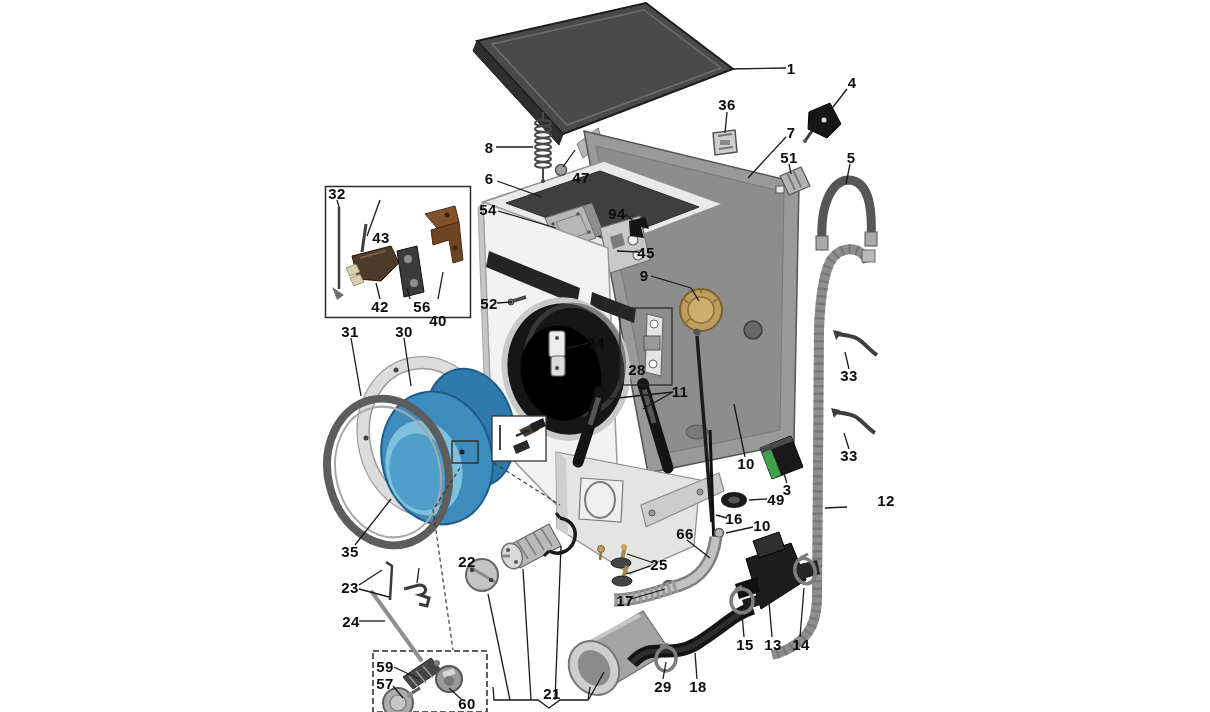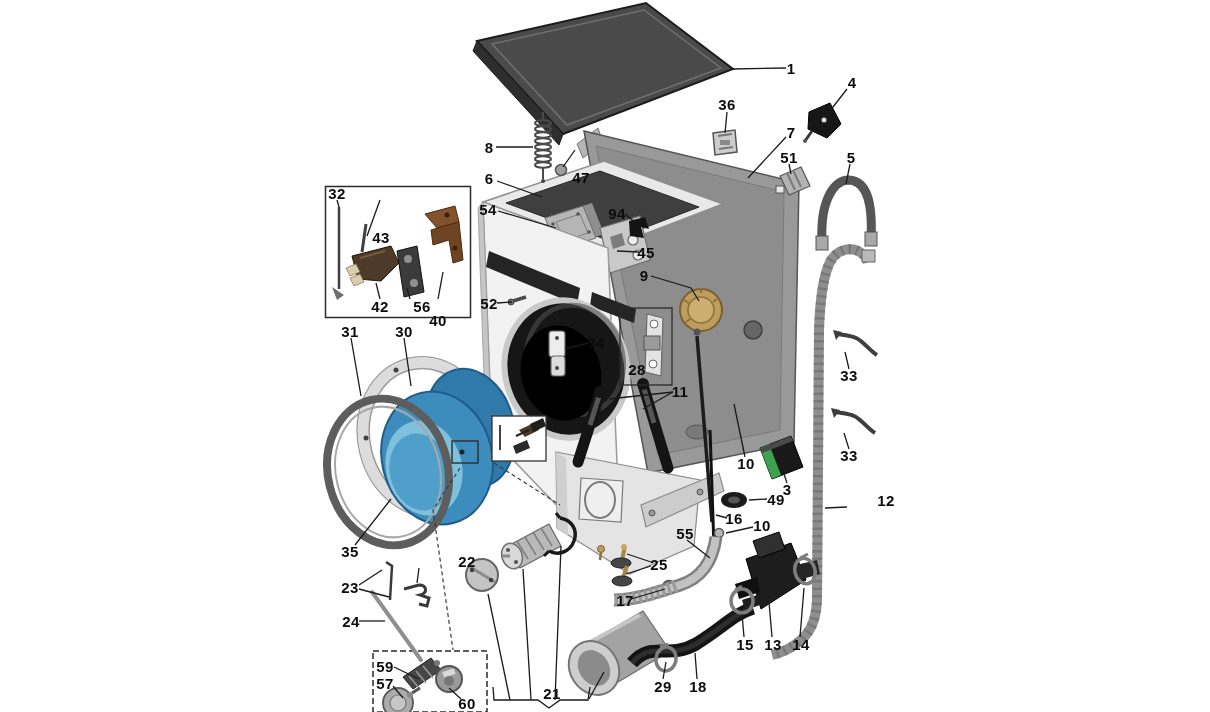--- a/index.html
+++ b/index.html
@@ -409,21 +409,21 @@
       <div class="part-label" style="left: 637px; top: 369px;">28</div>
       <div class="part-label" style="left: 680px; top: 391px;">11</div>
       <div class="part-label" style="left: 746px; top: 463px;">10</div>
       <div class="part-label" style="left: 787px; top: 489px;">3</div>
       <div class="part-label" style="left: 776px; top: 499px;">49</div>
       <div class="part-label" style="left: 849px; top: 375px;">33</div>
       <div class="part-label" style="left: 849px; top: 455px;">33</div>
       <div class="part-label" style="left: 854px; top: 500px; margin-left: 32px;">12</div>
       <div class="part-label" style="left: 734px; top: 518px;">16</div>
       <div class="part-label" style="left: 762px; top: 525px;">10</div>
-      <div class="part-label" style="left: 685px; top: 533px;">55</div>
+      <div class="part-label" style="left: 685px; top: 533px;">66</div>
       <div class="part-label" style="left: 659px; top: 564px;">25</div>
       <div class="part-label" style="left: 625px; top: 600px;">17</div>
       <div class="part-label" style="left: 745px; top: 644px;">15</div>
       <div class="part-label" style="left: 773px; top: 644px;">13</div>
       <div class="part-label" style="left: 801px; top: 644px;">14</div>
       <div class="part-label" style="left: 663px; top: 686px;">29</div>
       <div class="part-label" style="left: 698px; top: 686px;">18</div>
       <div class="part-label" style="left: 350px; top: 551px;">35</div>
       <div class="part-label" style="left: 350px; top: 587px;">23</div>
       <div class="part-label" style="left: 419px; top: 561px; margin-left: 48px;">22</div>

